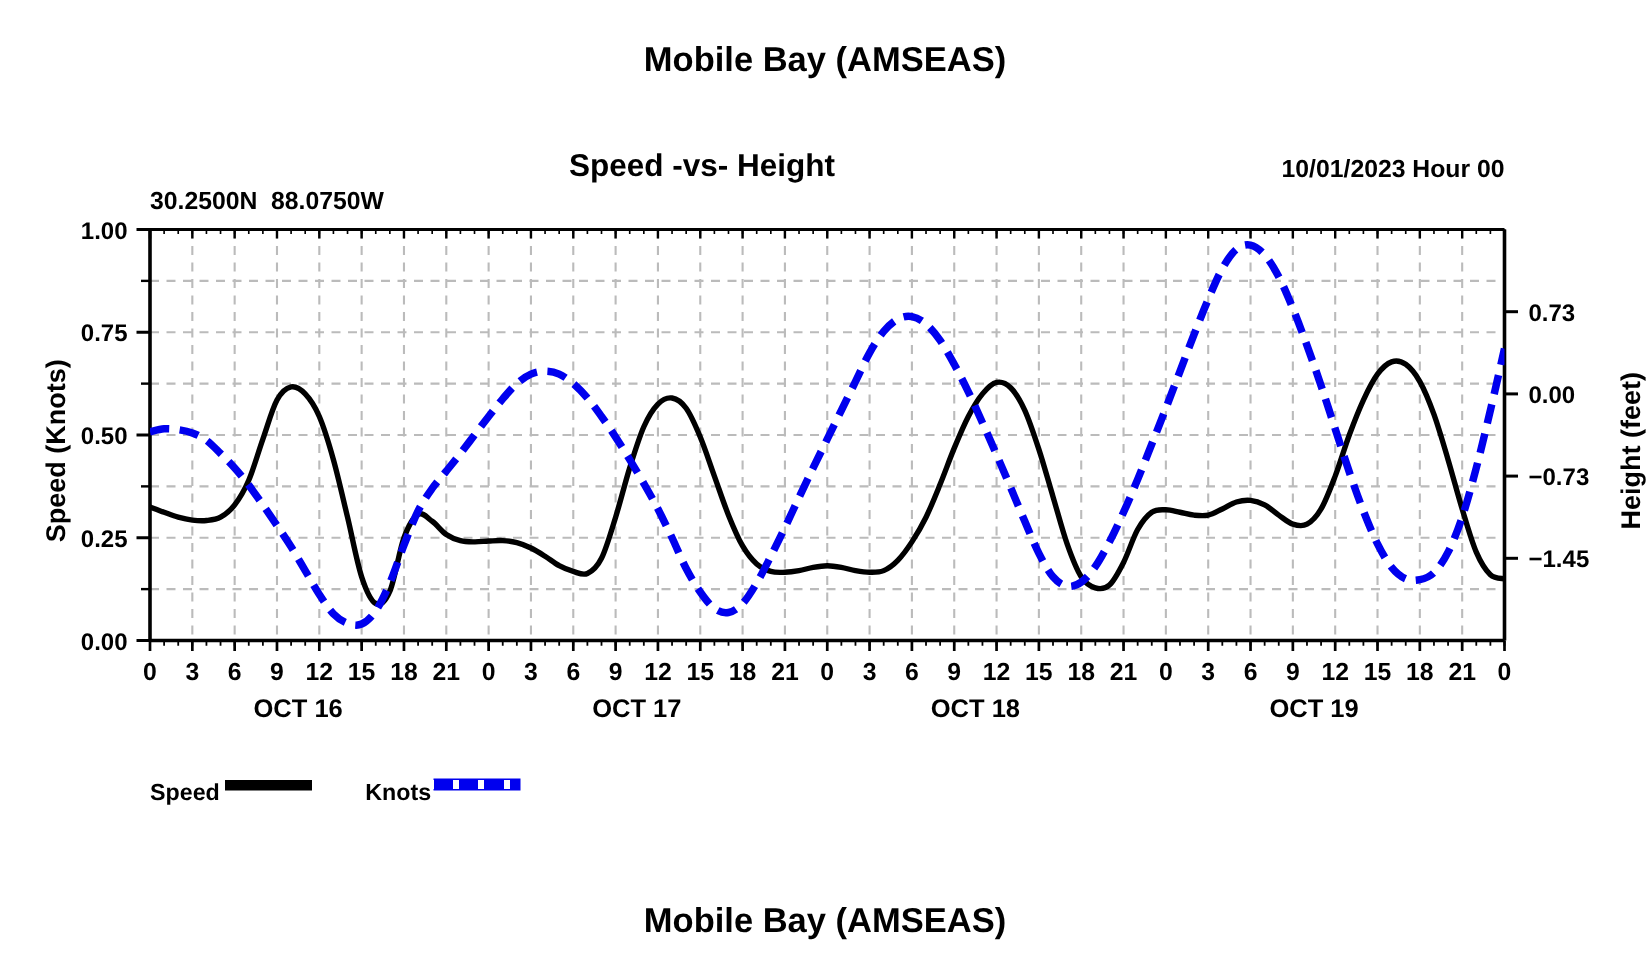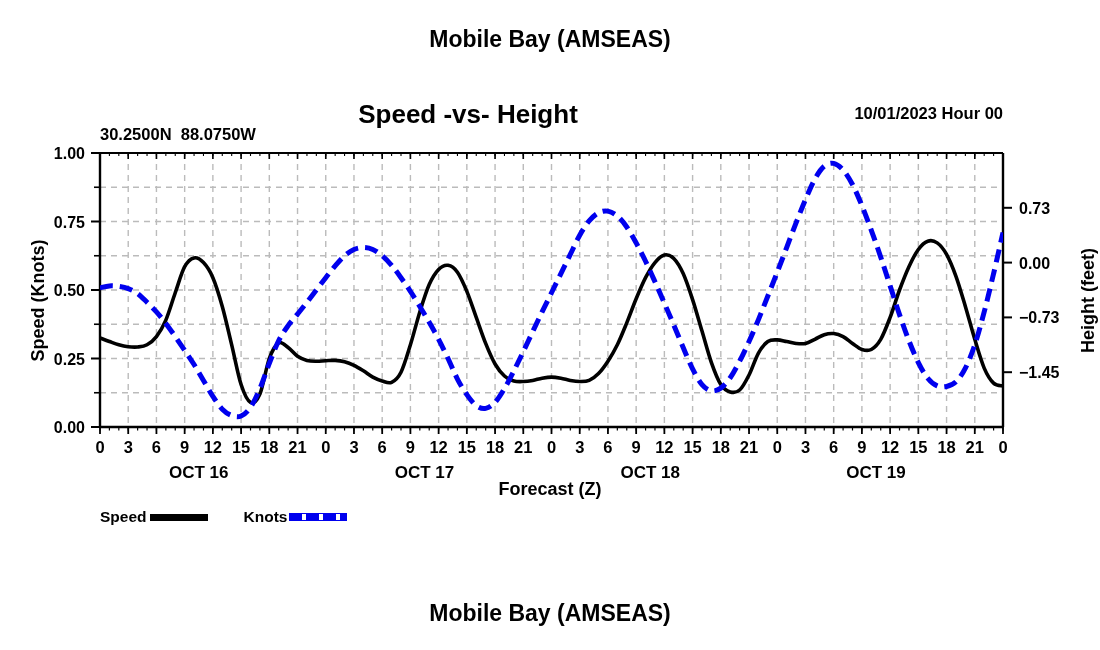--- a/index.html
+++ b/index.html
@@ -37,21 +37,21 @@
     font-weight: bold;
     line-height: 25px;
     white-space: pre;
   }
   .hdr-center {
     position: absolute;
     left: 0;
     top: 99px;
     width: 936px;
     text-align: center;
-    font-size: 26px;
+    font-size: 21px;
     font-weight: bold;
   }
   .hdr-right {
     position: absolute;
     right: 97px;
     top: 104px;
     font-size: 16.5px;
     font-weight: bold;
     white-space: nowrap;
   }
@@ -103,21 +103,21 @@
     display: flex;
     align-items: center;
     gap: 0px;
     font-size: 15.5px;
     font-weight: bold;
   }
   .legend-item {
     display: flex;
     align-items: center;
   }
-  .legend-label { white-space: nowrap; }
+  .legend-label { white-space: nowrap; margin-top: 12px; }
   .legend-swatch-solid {
     width: 58px;
     height: 7px;
     background: #000000;
     margin-left: 3px;
   }
   .legend-swatch-dashed {
     width: 58px;
     height: 8px;
     margin-left: 2px;
@@ -548,21 +548,20 @@
           <text x="198.765625" y="478" text-anchor="middle" class="day-text">OCT 16</text>
           <text x="424.515625" y="478" text-anchor="middle" class="day-text">OCT 17</text>
           <text x="650.265625" y="478" text-anchor="middle" class="day-text">OCT 18</text>
           <text x="876.015625" y="478" text-anchor="middle" class="day-text">OCT 19</text>
         </g>
     </svg>
   </div>
 
   <div class="ylabel-left">Speed (Knots)</div>
   <div class="ylabel-right">Height (feet)</div>
-  <div class="xlabel">Forecast (Z)</div>
 
   <div class="legend">
     <div class="legend-item">
       <span class="legend-label">Speed</span>
       <span class="legend-swatch-solid"></span>
     </div>
     <span class="legend-gap"></span>
     <div class="legend-item">
       <span class="legend-label">Knots</span>
       <span class="legend-swatch-dashed"></span>

